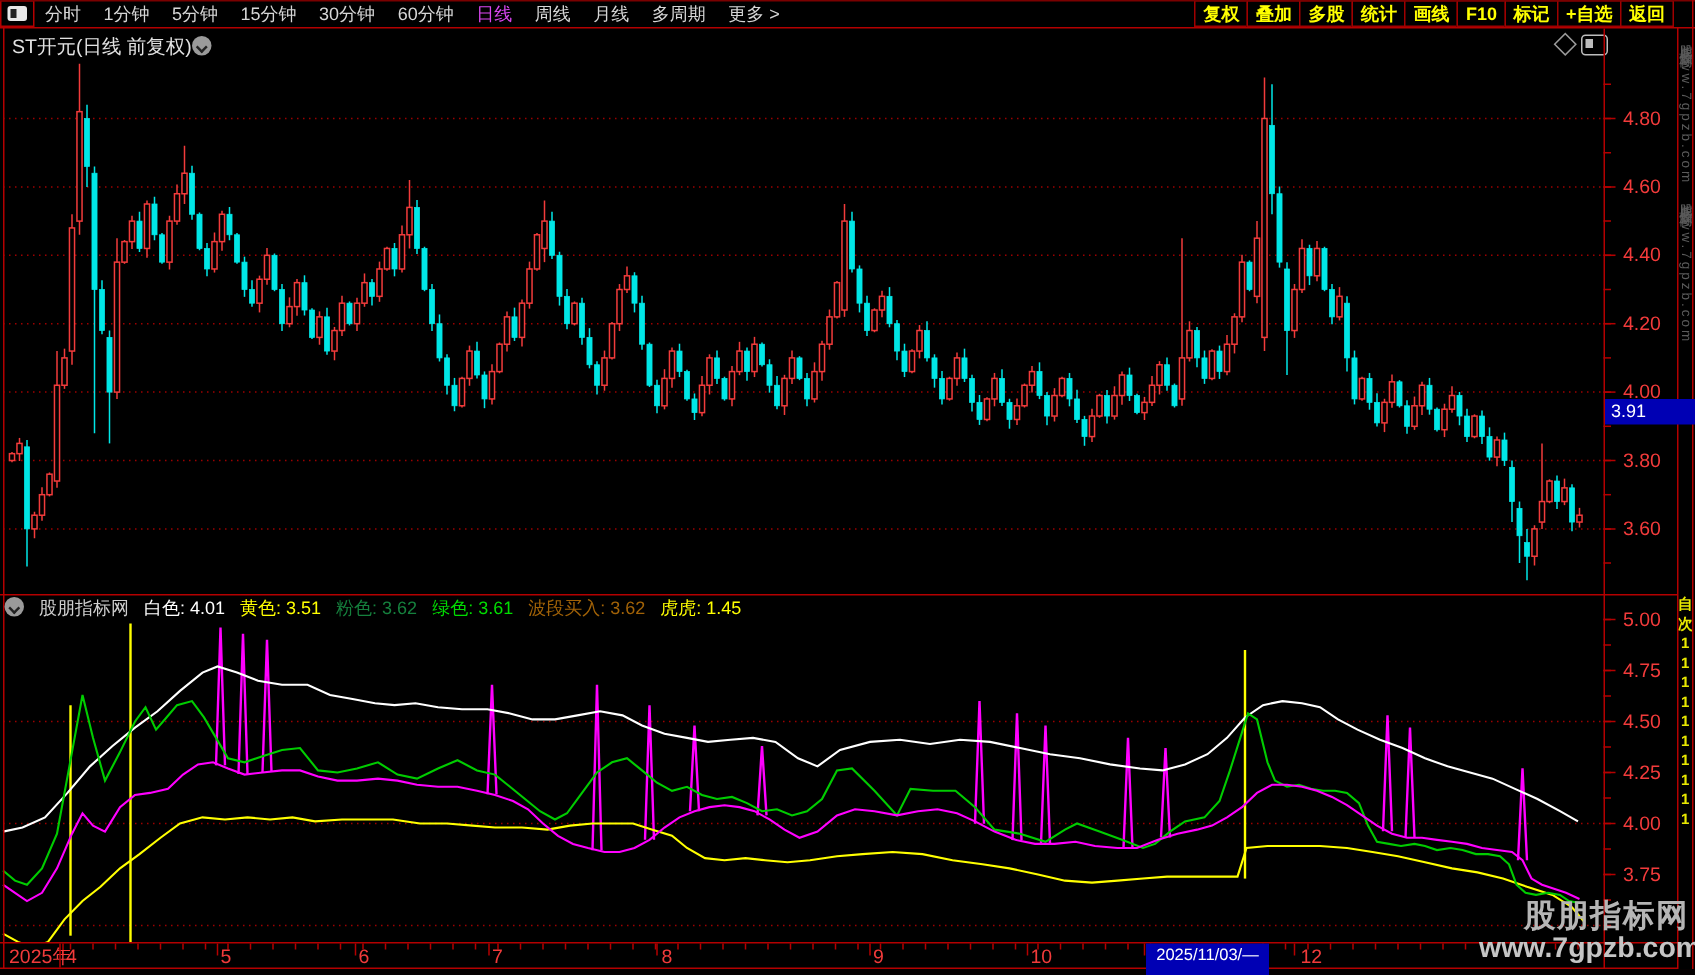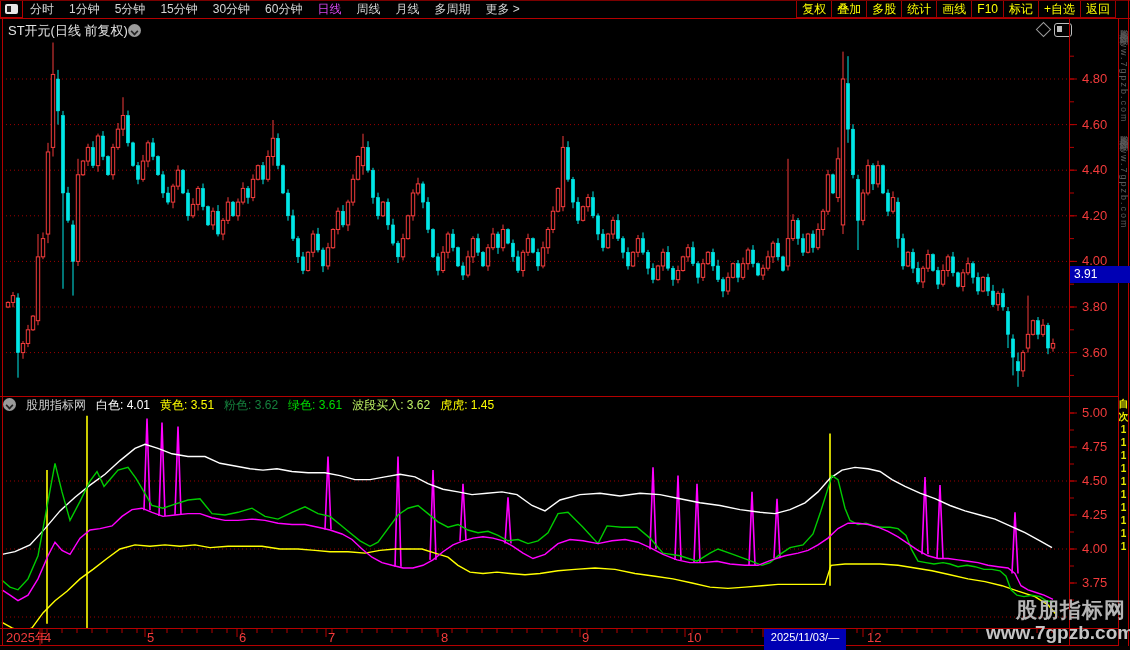--- a/index.html
+++ b/index.html
@@ -8,21 +8,21 @@
   
   #topbar{position:absolute;left:0;top:0;width:1130px;height:19px;background:#000;}
   #topbar .logo-box{position:absolute;left:0;top:0;width:23px;height:18px;border:1px solid #b40000;box-sizing:border-box;}
   #topbar .logo-glyph{position:absolute;left:4px;top:3px;width:13px;height:10px;background:#e8e8e8;border-radius:2px;}
   #topbar .logo-glyph::after{content:"";position:absolute;left:2px;top:2px;width:4px;height:6px;background:#222;}
   #periods{position:absolute;left:30px;top:0;height:18px;display:flex;align-items:flex-start;gap:15px;}
   #periods .menu-item{color:#d6d6d6;font-size:12px;line-height:18px;cursor:default;white-space:nowrap;}
   #periods .menu-item.active{color:#d946ef;}
   #tools{position:absolute;right:14px;top:0;height:18px;display:flex;}
   #tools .tool-btn{border:1px solid #a00000;margin-left:-1px;color:#ffff00;font-size:12px;
-                   line-height:16px;padding:0 5px;background:#000;white-space:nowrap;}
+                   line-height:16px;padding:0 5px;background:#000;white-space:nowrap;font-weight:bold;}
   .hline{position:absolute;background:#b40000;height:1px;}
   .vline{position:absolute;background:#b40000;width:1px;}
   
   #titlerow{position:absolute;left:0;top:19px;width:1130px;height:21px;}
   #chart-title{position:absolute;left:8px;top:3px;color:#e2e2e2;font-size:13px;}
   .circle-chevron{position:absolute;width:13px;height:13px;border-radius:50%;background:#9a9a9a;}
   .circle-chevron::after{content:"";position:absolute;left:3px;top:4px;width:5px;height:5px;
       border-right:2px solid #222;border-bottom:2px solid #222;transform:rotate(45deg) scale(.8);}
   #title-chevron{left:128px;top:5px;}
   #diamond-icon{position:absolute;left:1038px;top:5px;width:9px;height:9px;border:1px solid #9a9a9a;transform:rotate(45deg);}
@@ -556,21 +556,21 @@
       </g>
     </svg>
 
   <div id="ind-header">
     <span id="ind-chevron" class="circle-chevron"></span>
   <span style="color: rgb(207, 207, 207);">股朋指标网</span>
       <span style="color: rgb(255, 255, 255);">白色: 4.01</span>
       <span style="color: rgb(255, 255, 0);">黄色: 3.51</span>
       <span style="color: #15803d;">粉色: 3.62</span>
       <span style="color: rgb(0, 221, 0);">绿色: 3.61</span>
-      <span style="color: #bef264;">波段买入: 3.62</span>
+      <span style="color: #a16207;">波段买入: 3.62</span>
       <span style="color: rgb(255, 255, 0);">虎虎: 1.45</span>
     </div>
 
   <svg id="panel-svg" width="1130" height="231">
       <line x1="2" y1="84" x2="1069" y2="84" stroke="#9c0000" stroke-width="1" stroke-dasharray="1 3"></line>
       <line x1="2" y1="152" x2="1069" y2="152" stroke="#9c0000" stroke-width="1" stroke-dasharray="1 3"></line>
       <line x1="2" y1="220" x2="1069" y2="220" stroke="#9c0000" stroke-width="1" stroke-dasharray="1 3"></line>
       <line x1="1069" y1="16" x2="1077" y2="16" stroke="#b40000" stroke-width="1"></line>
       <text x="1082" y="20" fill="#f23b3b" font-size="13">5.00</text>
       <line x1="1069" y1="50" x2="1077" y2="50" stroke="#b40000" stroke-width="1"></line>

